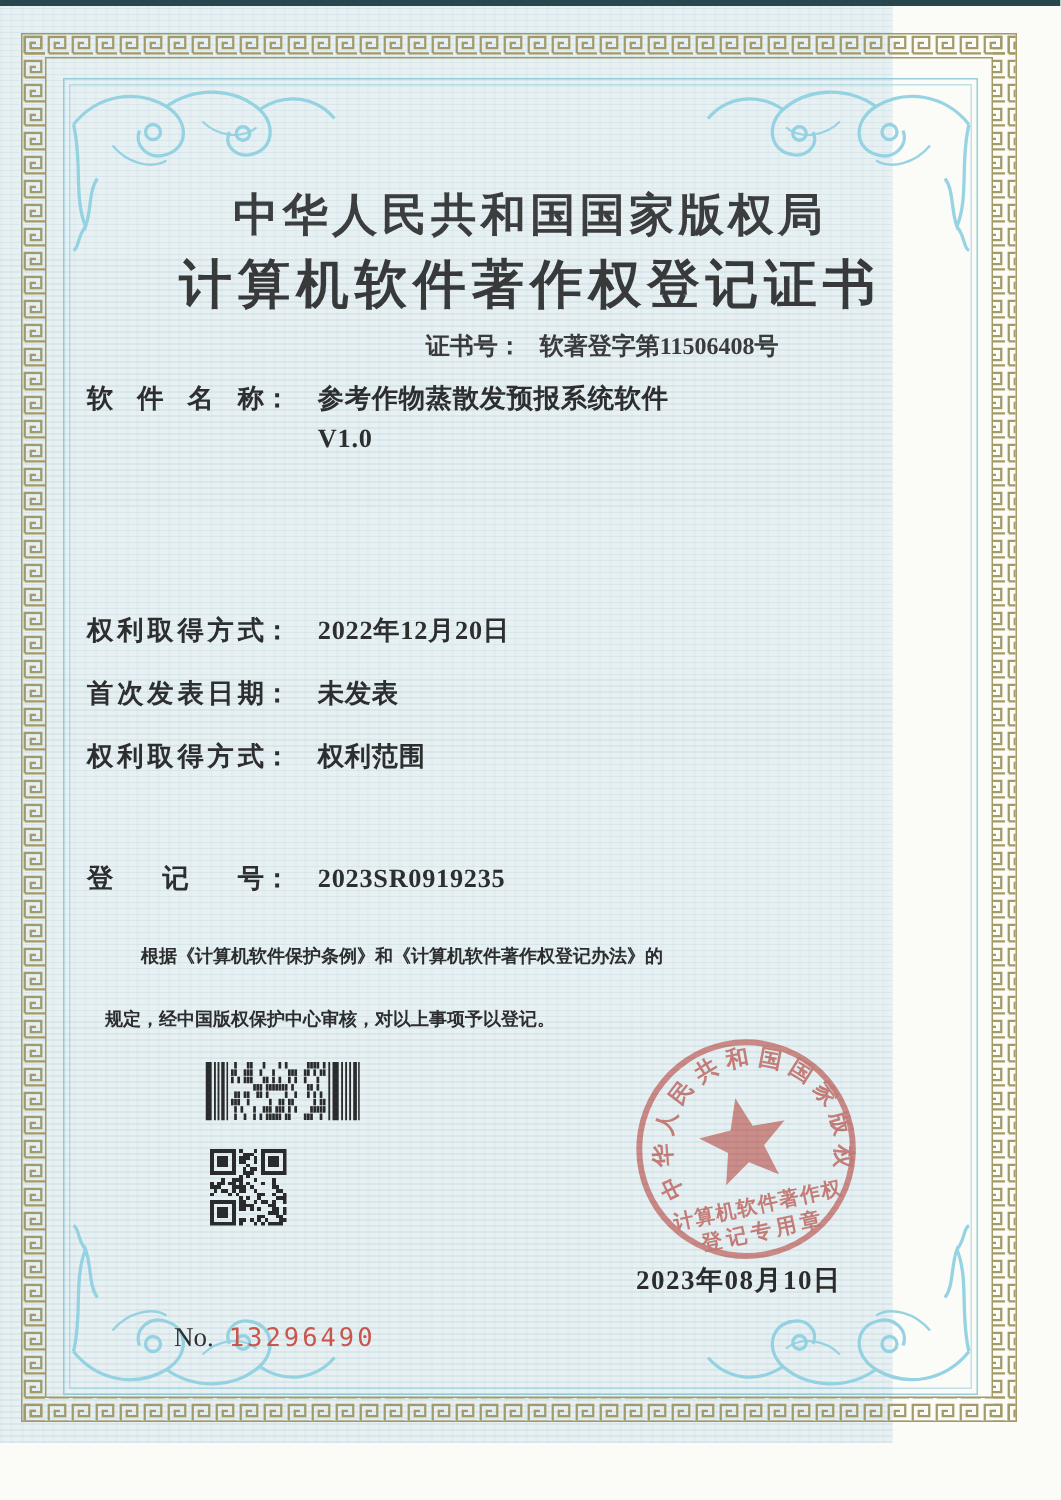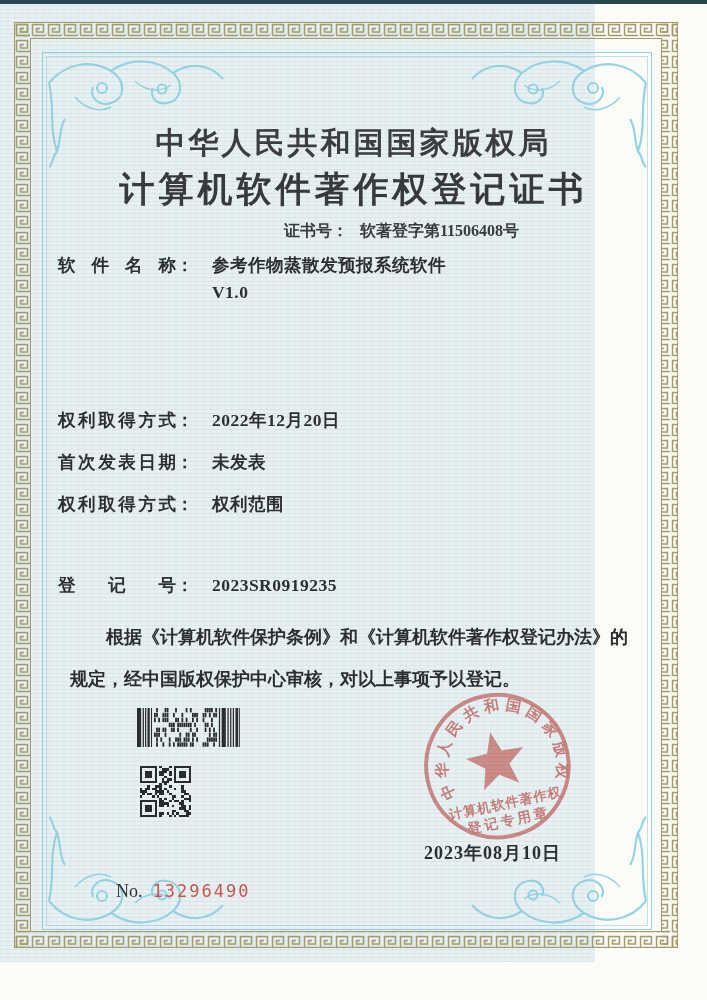--- a/index.html
+++ b/index.html
@@ -30,21 +30,21 @@
     font-size:30px;font-weight:bold;letter-spacing:3px;color:#3c3d3e;}
   .title2{position:absolute;left:0;top:162px;width:707px;text-align:center;
     font-size:35px;font-weight:bold;letter-spacing:4px;color:#38393a;}
   .certno{position:absolute;top:217px;right:76px;font-size:16px;color:#3a3b3c;font-weight:600;}
   .certno .cl{margin-right:12px;}
   .row{position:absolute;left:58px;font-size:17.5px;color:#2d2e30;font-weight:bold;line-height:1.55;}
   .lbl{display:inline-block;width:118px;text-align:justify;text-align-last:justify;vertical-align:top;}
   .cln{vertical-align:top;}
   .val{display:inline-block;margin-left:14px;letter-spacing:0.5px;vertical-align:top;}
   .statement{position:absolute;left:70px;top:612px;width:578px;
-    font-size:18px;color:#2c2d2e;font-weight:bold;line-height:42px;}
+    font-size:12px;color:#2c2d2e;font-weight:bold;line-height:42px;}
   .statement .s1{text-indent:2em;}
   .barcode{position:absolute;left:137px;top:704px;width:103px;height:39px;}
   .barcode rect,.qr rect{fill:#2a2b2c;}
   .qr{position:absolute;left:140px;top:762px;width:51px;height:51px;shape-rendering:crispEdges;}
   .seal{position:absolute;left:409px;top:676px;width:178px;height:178px;
     transform:rotate(-12deg);opacity:0.88;mix-blend-mode:multiply;}
   .seal .ring{fill:none;stroke:#dc837d;stroke-width:4;}
   .seal .star{fill:#dd867f;}
   .seal .arc{fill:#d7766e;font-size:15.5px;font-weight:bold;}
   .seal .sl1{fill:#d7766e;font-size:13.5px;font-weight:bold;text-anchor:middle;letter-spacing:1px;}

